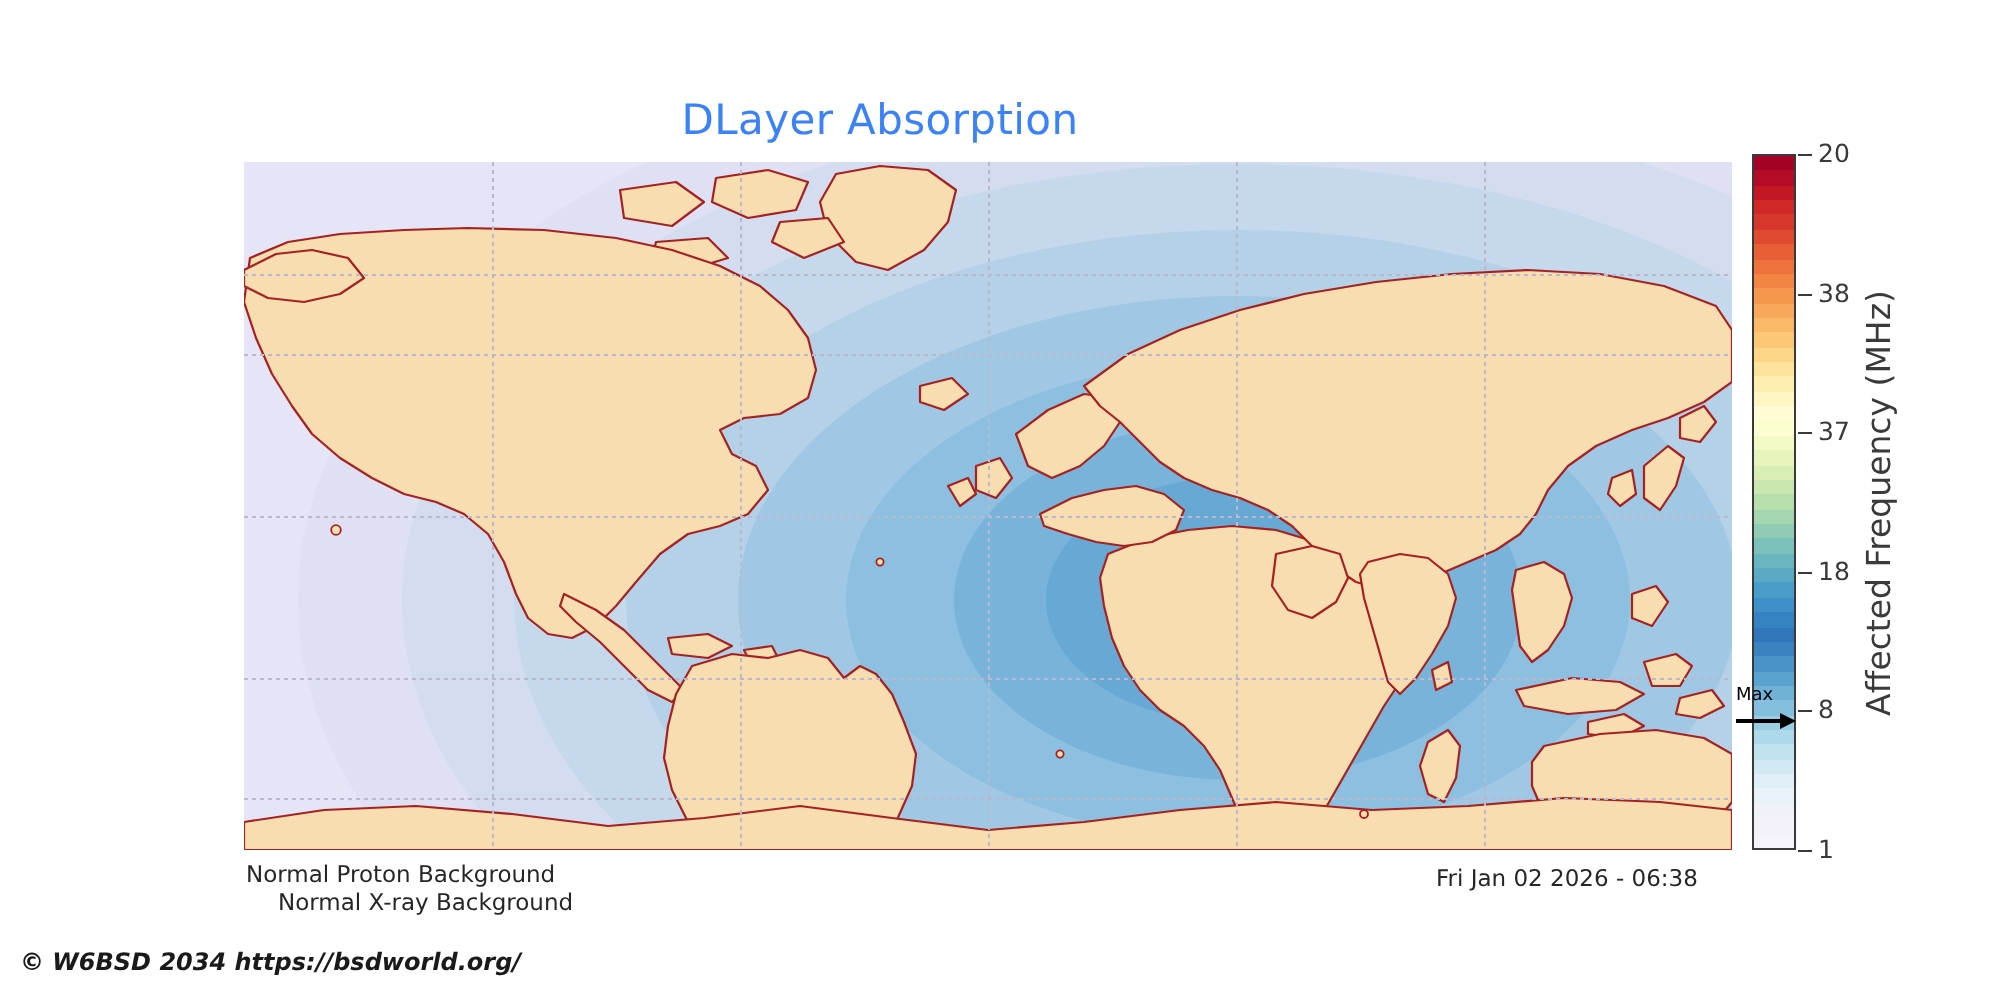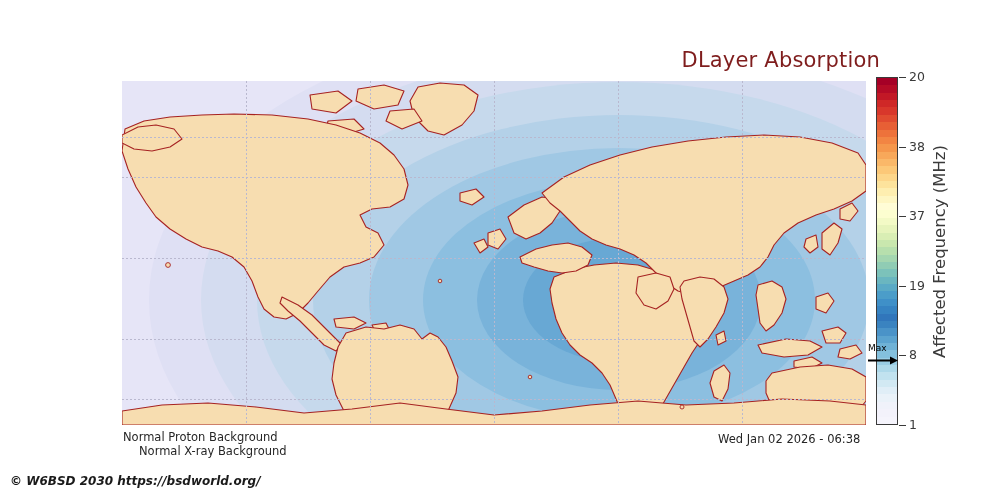--- a/index.html
+++ b/index.html
@@ -14,23 +14,23 @@
     font-family: "DejaVu Sans", "Liberation Sans", sans-serif;
     overflow: hidden;
   }
 
   
   #chart-title {
     position: absolute;
     left: 0;
     top: 48px;
     width: 880px;
-    text-align: right;
+    text-align: center;
     font-size: 21px;
-    color: #7f1d1d;
+    color: #3b82f6;
     letter-spacing: 0.2px;
   }
 
   
   #map-panel {
     position: absolute;
     left: 122px;
     top: 81px;
     width: 744px;
     height: 344px;
@@ -327,22 +327,22 @@
   <div class="gridline-v" style="left:620px;"></div>
   <div class="gridline-h" style="top:56px;"></div>
   <div class="gridline-h" style="top:96px;"></div>
   <div class="gridline-h" style="top:177px;"></div>
   <div class="gridline-h" style="top:258px;"></div>
   <div class="gridline-h" style="top:318px;"></div>
 </div>
 
 <div class="note-line" id="note-proton">Normal Proton Background</div>
 <div class="note-line" id="note-xray">Normal X-ray Background</div>
-<div id="timestamp">Wed Jan 02 2026 - 06:38</div>
-<div id="copyright">© W6BSD 2030 https://bsdworld.org/</div>
+<div id="timestamp">Fri Jan 02 2026 - 06:38</div>
+<div id="copyright">© W6BSD 2034 https://bsdworld.org/</div>
 
 <div id="colorbar-group">
   <div id="colorbar-strip">
       <div class="swatch" style="height: 7.3617px; background: rgb(165, 0, 38);"></div>
       <div class="swatch" style="height: 7.3617px; background: rgb(180, 11, 38);"></div>
       <div class="swatch" style="height: 7.3617px; background: rgb(194, 24, 38);"></div>
       <div class="swatch" style="height: 7.3617px; background: rgb(207, 40, 39);"></div>
       <div class="swatch" style="height: 7.3617px; background: rgb(216, 55, 43);"></div>
       <div class="swatch" style="height: 7.3617px; background: rgb(224, 75, 48);"></div>
       <div class="swatch" style="height: 7.3617px; background: rgb(231, 95, 53);"></div>
@@ -389,21 +389,21 @@
     </div>
 
   <div id="colorbar-ticks">
       <div class="cb-tick" style="top: 0px;"></div>
       <div class="cb-ticklabel" style="top: 0px;">20</div>
       <div class="cb-tick" style="top: 69.6px;"></div>
       <div class="cb-ticklabel" style="top: 69.6px;">38</div>
       <div class="cb-tick" style="top: 139.2px;"></div>
       <div class="cb-ticklabel" style="top: 139.2px;">37</div>
       <div class="cb-tick" style="top: 208.8px;"></div>
-      <div class="cb-ticklabel" style="top: 208.8px;">19</div>
+      <div class="cb-ticklabel" style="top: 208.8px;">18</div>
       <div class="cb-tick" style="top: 278.4px;"></div>
       <div class="cb-ticklabel" style="top: 278.4px;">8</div>
       <div class="cb-tick" style="top: 348px;"></div>
       <div class="cb-ticklabel" style="top: 348px;">1</div>
     </div>
 
   <div id="max-marker" style="top: 267.4px;">
     <div class="max-label">Max</div>
     <svg class="max-arrow" viewBox="0 0 30 9">
       <line x1="0" y1="4.5" x2="23" y2="4.5" stroke="#000000" stroke-width="2"></line>

